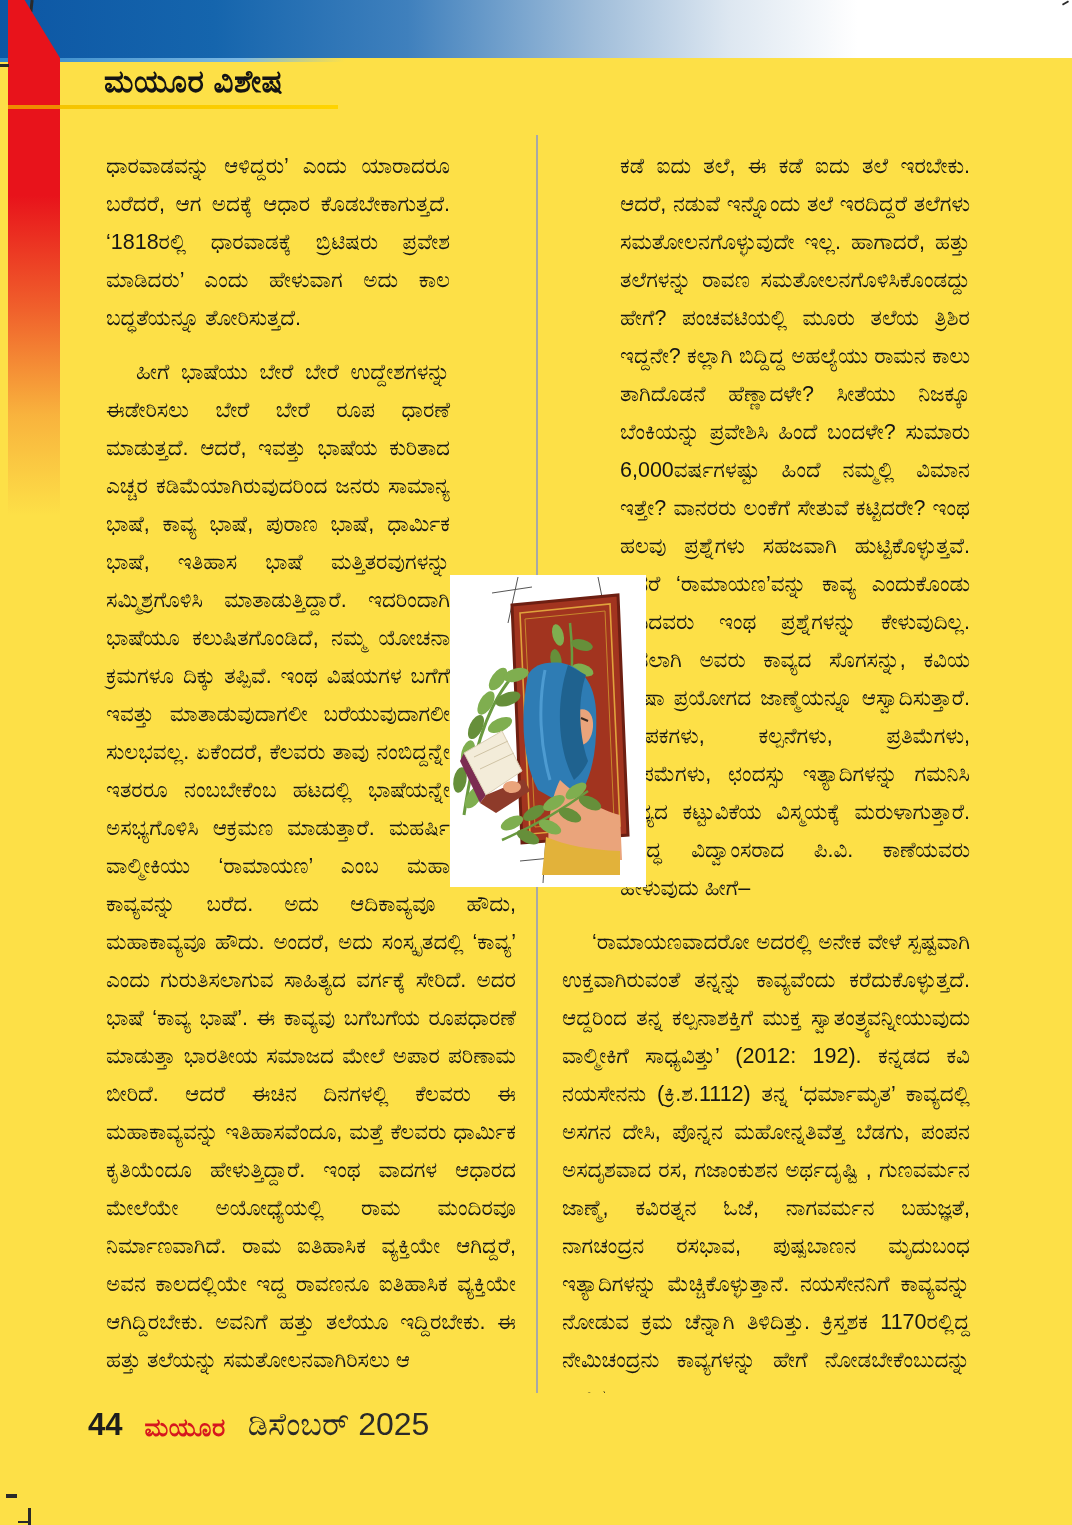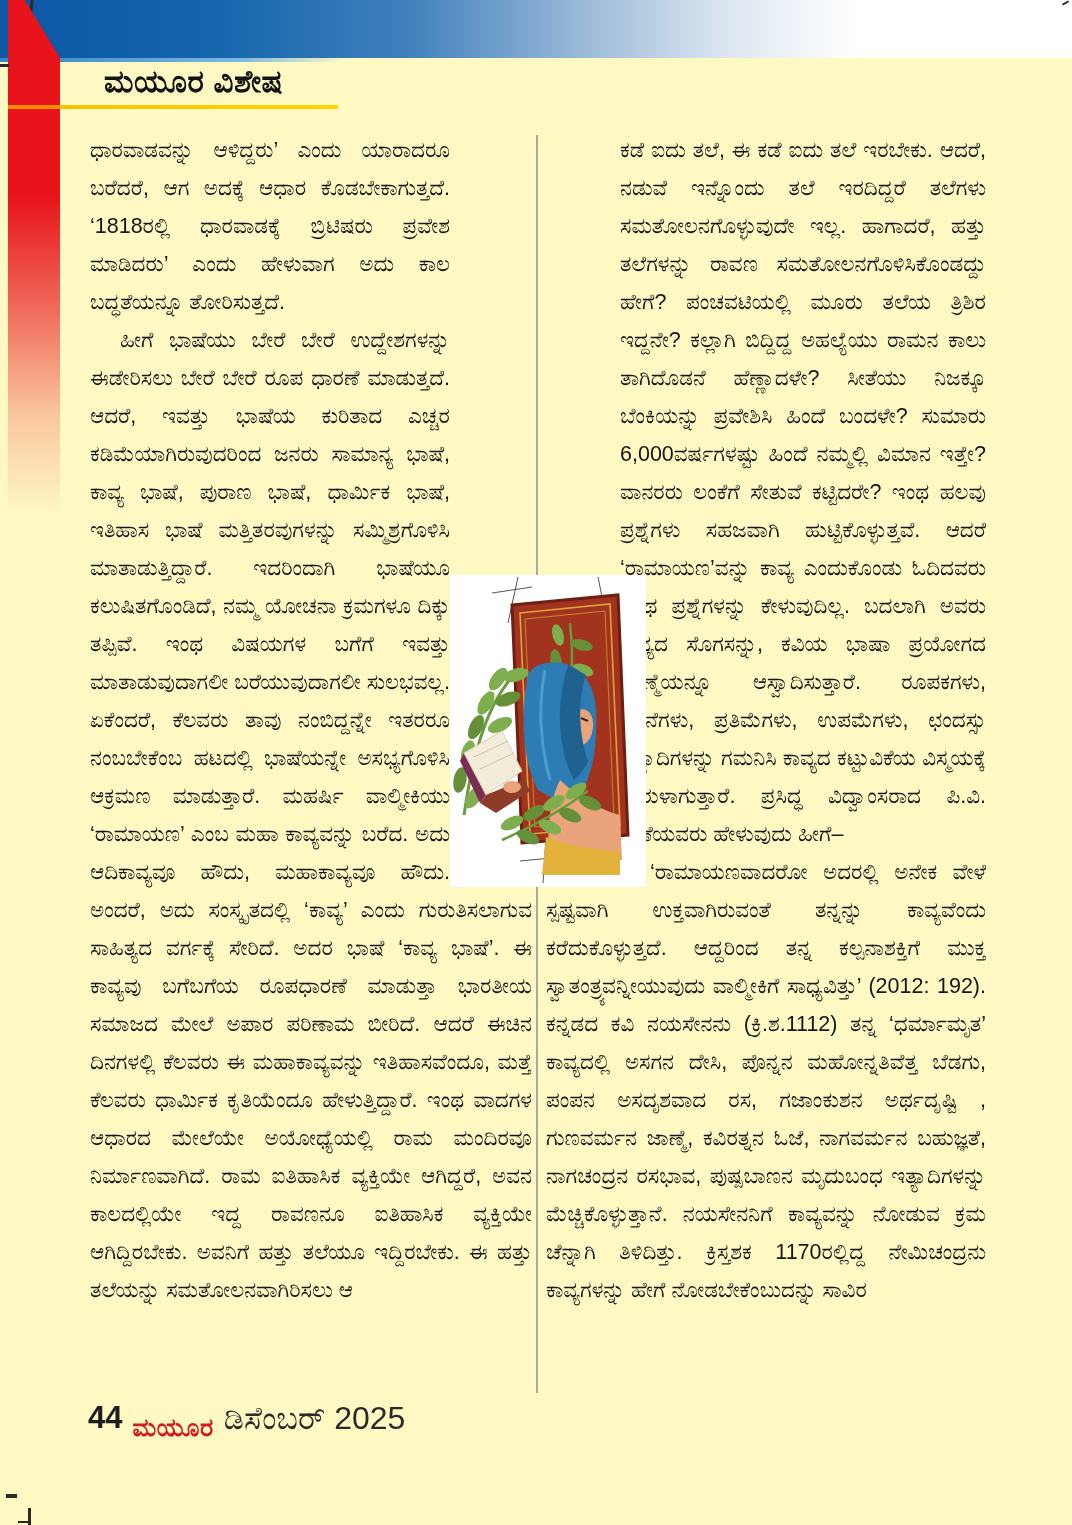--- a/index.html
+++ b/index.html
@@ -1,17 +1,17 @@
 <!DOCTYPE html>
 <html><head>
 <meta charset="utf-8">
 <style>
   html,body { margin:0; padding:0; background:#ffffff; }
   body { font-family:"Liberation Sans","DejaVu Sans",sans-serif; }
-  .page { position:relative; width:1072px; height:1525px; background:#fef9c3; overflow:hidden; }
+  .page { position:relative; width:1072px; height:1525px; background:#fde047; overflow:hidden; }
 
   
   .top-band { position:absolute; left:0; top:0; width:1072px; height:58px;
     background:linear-gradient(90deg,#0d57a4 0%,#1565ad 20%,#3f80bd 38%,#9ebcd9 55%,#dde7f1 68%,#ffffff 80%); }
   .band-underline { position:absolute; left:0; top:58px; width:345px; height:4px;
     background:linear-gradient(90deg,#2f86c8 0%,#7db9e2 70%,rgba(255,255,255,0) 100%); }
   .corner-triangle { position:absolute; left:8px; top:0; width:52px; height:58px; background:#e8131b;
     clip-path:polygon(0 0,32% 0,100% 100%,0 100%); z-index:3; }
   .left-bar { position:absolute; left:8px; top:58px; width:52px; height:458px;
     background:linear-gradient(180deg,#e8131b 0%,#e8131b 30%,rgba(232,19,27,0.62) 55%,rgba(232,19,27,0.22) 78%,rgba(232,19,27,0) 100%); }
@@ -19,33 +19,33 @@
   .section-title { position:absolute; left:104px; top:64px; margin:0; font-size:31px; font-weight:bold;
     color:#141414; letter-spacing:0.5px; z-index:4; }
   .title-rule { position:absolute; left:8px; top:105px; width:330px; height:4px; z-index:4;
     background:linear-gradient(90deg,#ef8c00 0px,#ef8c00 52px,#f5c400 52px,#ffd400 100%); }
 
   
   .col { position:absolute; top:131px; height:1262px; overflow:hidden; font-size:21.5px; line-height:38px;
     text-align:justify; color:#161616; }
   .col-left { left:90px; width:442px; }
   .col-right { left:546px; width:440px; }
-  .para { margin:0; }
+  .para { margin:16px; }
   .para.indent { text-indent:30px; }
   .wrap { display:block; }
   .wrap-r { float:right; width:82px; height:282px; margin-top:468px; }
   .wrap-l { float:left; width:74px; height:312px; margin-top:448px; }
 
   .col-divider { position:absolute; left:536px; top:135px; width:2px; height:1258px; background:#a8a8a8; }
 
   
   .illustration { position:absolute; left:450px; top:575px; width:196px; height:312px; background:#ffffff; z-index:2; }
 
   
-  .footer { position:absolute; left:88px; top:1393px; display:flex; align-items:center; gap:10px; z-index:2; }
+  .footer { position:absolute; left:88px; top:1393px; display:flex; align-items:flex-end; gap:22px; z-index:2; }
   .page-num { font-size:31px; font-weight:bold; color:#1d1d1d; }
   .mag-name { font-size:25px; font-weight:bold; color:#d6171e; letter-spacing:0.5px;margin-top:20px; }
   .issue { font-size:32px; color:#2a2a2a; }
 
   
   .mark { position:absolute; background:#2a2a2a; }
   .mark-tl-tick { left:30px; top:0; width:3px; height:12px; transform:rotate(6deg); }
   .mark-tl-dash { left:0; top:64px; width:9px; height:3px; }
   .mark-tr-dash { left:1062px; top:2px; width:7px; height:2px; transform:rotate(-30deg); }
   .mark-bl-dash { left:6px; top:1494px; width:11px; height:4px; }

